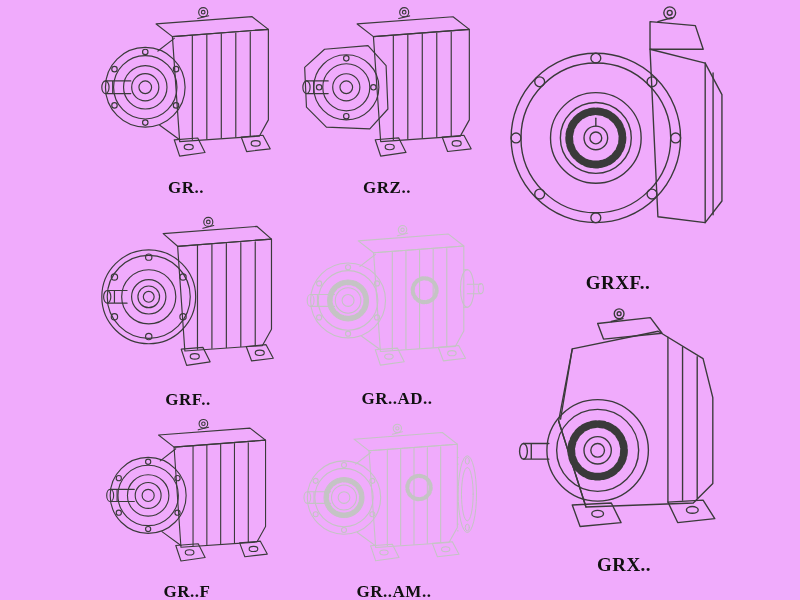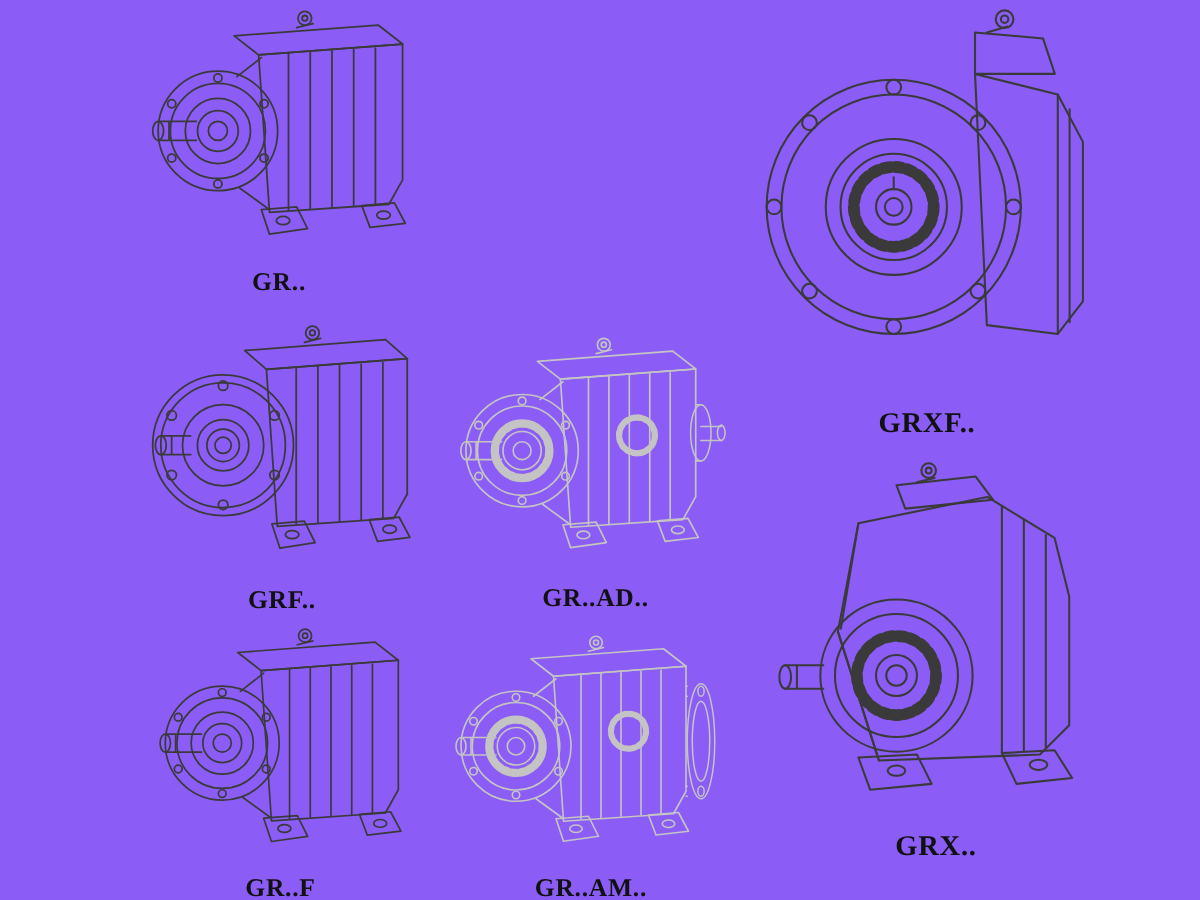--- a/index.html
+++ b/index.html
@@ -1,16 +1,16 @@
 <!DOCTYPE html>
 <html><head>
 <meta charset="utf-8">
 <style>
   html,body{margin:0;padding:0;background:#ffffff;}
-  .page{position:relative;width:800px;height:600px;background:#8b5cf6;overflow:hidden;
+  .page{position:relative;width:800px;height:600px;background:#f0abfc;overflow:hidden;
         font-family:"Liberation Serif", serif;}
   .cell{position:absolute;display:flex;flex-direction:column;align-items:center;}
   .cell svg{display:block;}
   .caption{font-weight:bold;font-size:17px;color:#111111;letter-spacing:.5px;margin-top:2px;
            font-family:"Liberation Serif", serif; white-space:nowrap;}
   .ink{color:#3a3a3a;}
   .ghost{color:#c4c4c4;}
   .defs{position:absolute;width:0;height:0;overflow:hidden;}
 </style>
 </head>
@@ -181,20 +181,26 @@
 
 <div class="page">
 
   <figure class="cell ink" style="left:88px;top:4px;width:196px;margin:0;">
     <svg width="196" height="172" viewBox="0 0 210 190">
         <use href="#g-basic"></use>
       </svg>
     <figcaption class="caption">GR..</figcaption>
   </figure>
 
+  <figure class="cell ink" style="left:292px;top:4px;width:190px;margin:0;">
+    <svg width="190" height="172" viewBox="0 0 210 190">
+        <use href="#g-grz"></use>
+      </svg>
+    <figcaption class="caption">GRZ..</figcaption>
+  </figure>
 
   <figure class="cell ink" style="left:88px;top:212px;width:200px;margin:0;">
     <svg width="200" height="176" viewBox="0 0 215 195">
         <use href="#g-flange"></use>
       </svg>
     <figcaption class="caption">GRF..</figcaption>
   </figure>
 
   <figure class="cell ink" style="left:502px;top:0px;width:232px;margin:0;">
     <svg width="232" height="266" viewBox="0 0 235 270">

